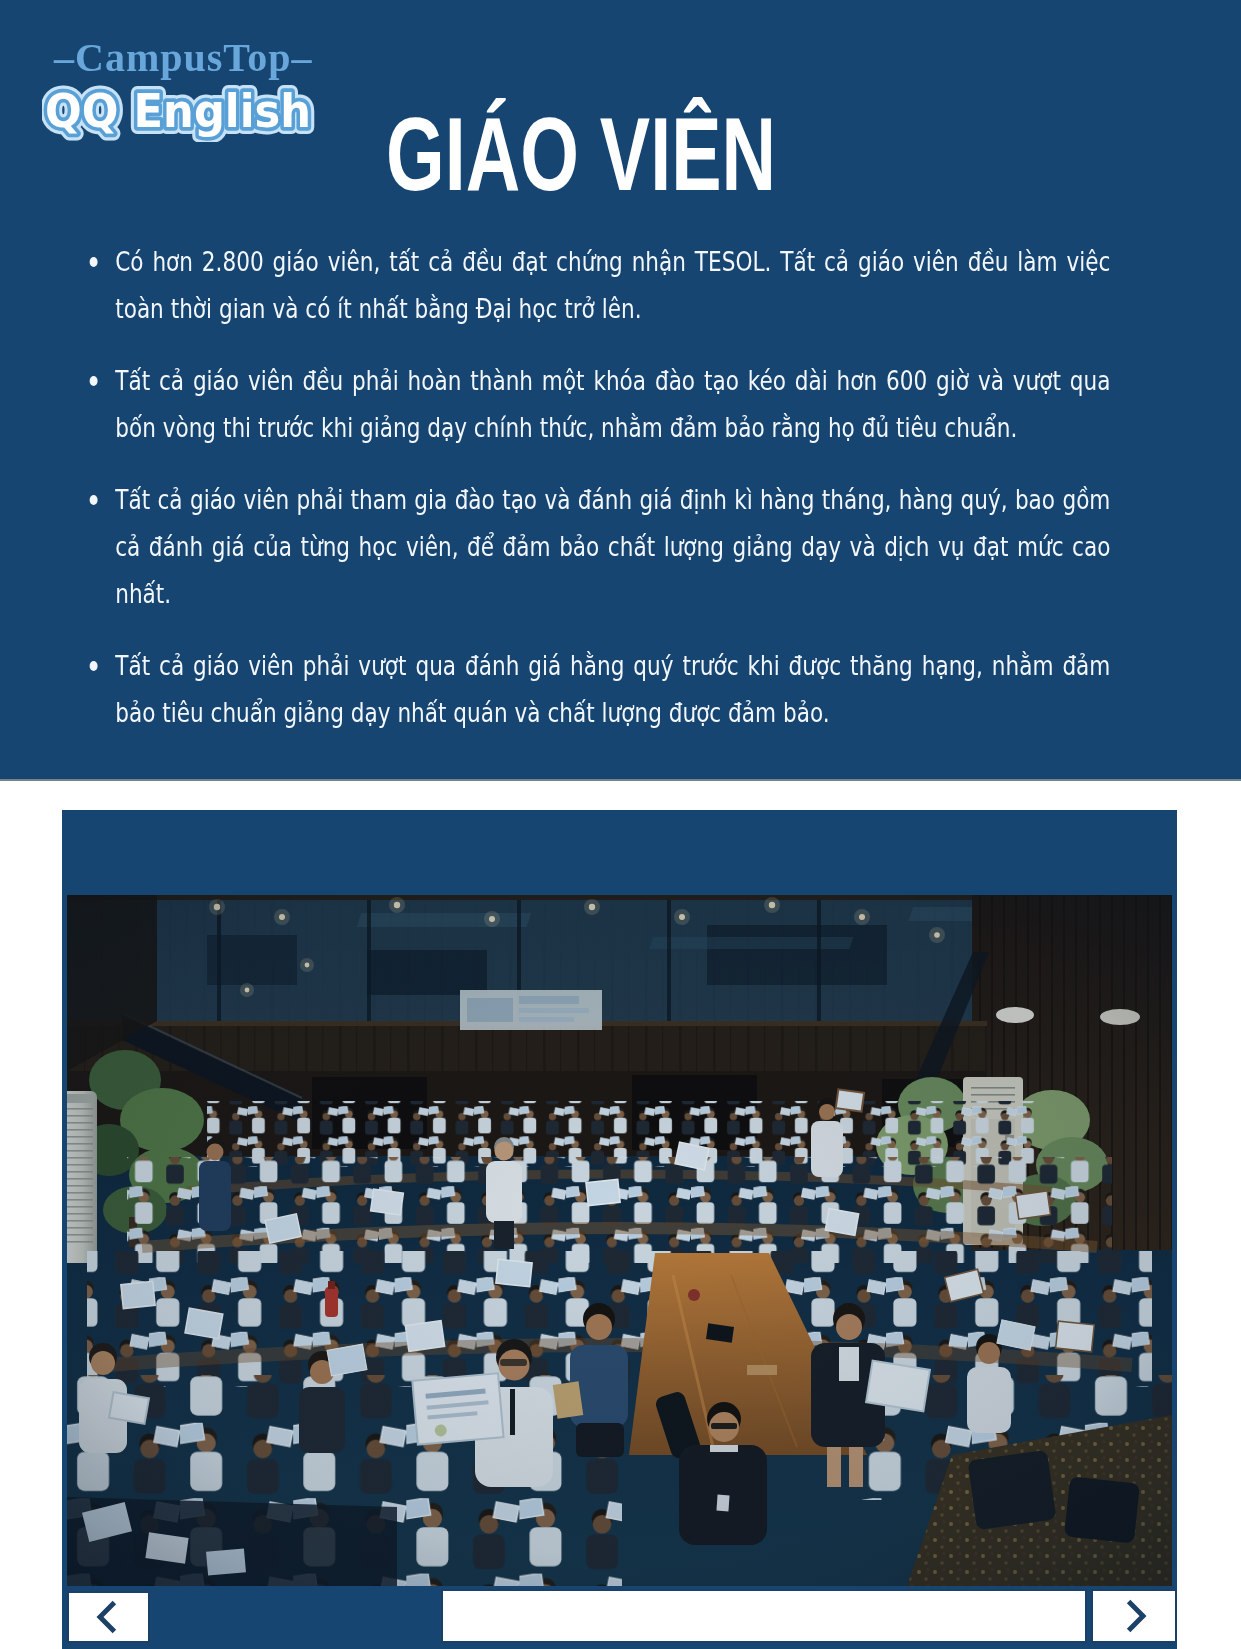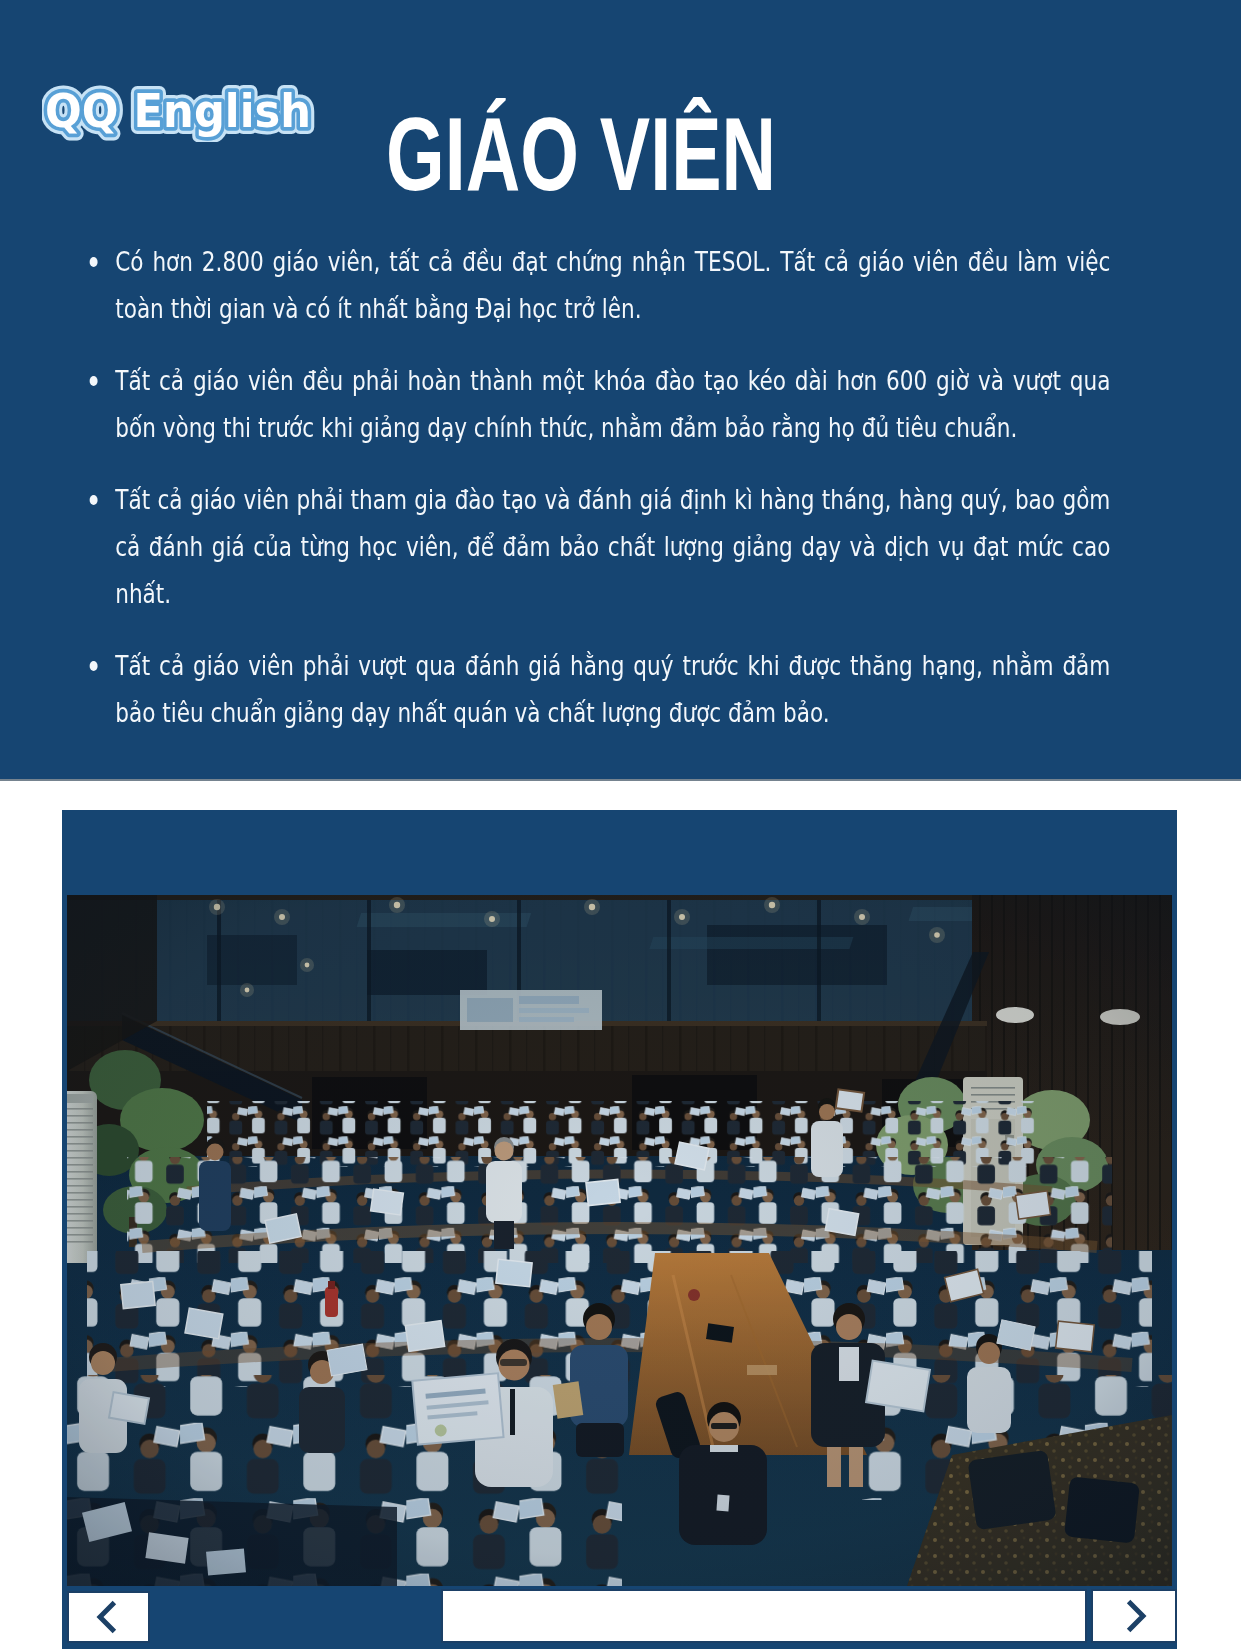--- a/index.html
+++ b/index.html
@@ -44,20 +44,21 @@
   .trackbar{position:absolute;left:379px;top:779px;width:646px;height:54px;background:var(--white);
         border:2px solid var(--border);box-sizing:border-box;cursor:pointer;}
 </style>
 </head>
 <body>
 
 <div class="page">
 
   <section class="hero">
 
+    <div class="brand-top">–CampusTop–</div>
 
     <svg class="logo-qq" viewBox="0 0 275 62">
       <text class="halo" x="3" y="47" textLength="266" lengthAdjust="spacingAndGlyphs">QQ English</text>
       <text class="ring" x="3" y="47" textLength="266" lengthAdjust="spacingAndGlyphs">QQ English</text>
       <text class="core" x="3" y="47" textLength="266" lengthAdjust="spacingAndGlyphs">QQ English</text>
     </svg>
 
     <svg class="title-svg" viewBox="0 0 398 118">
       <text x="3" y="104" font-size="104" textLength="390" lengthAdjust="spacingAndGlyphs">GIÁO VIÊN</text>
     </svg>

